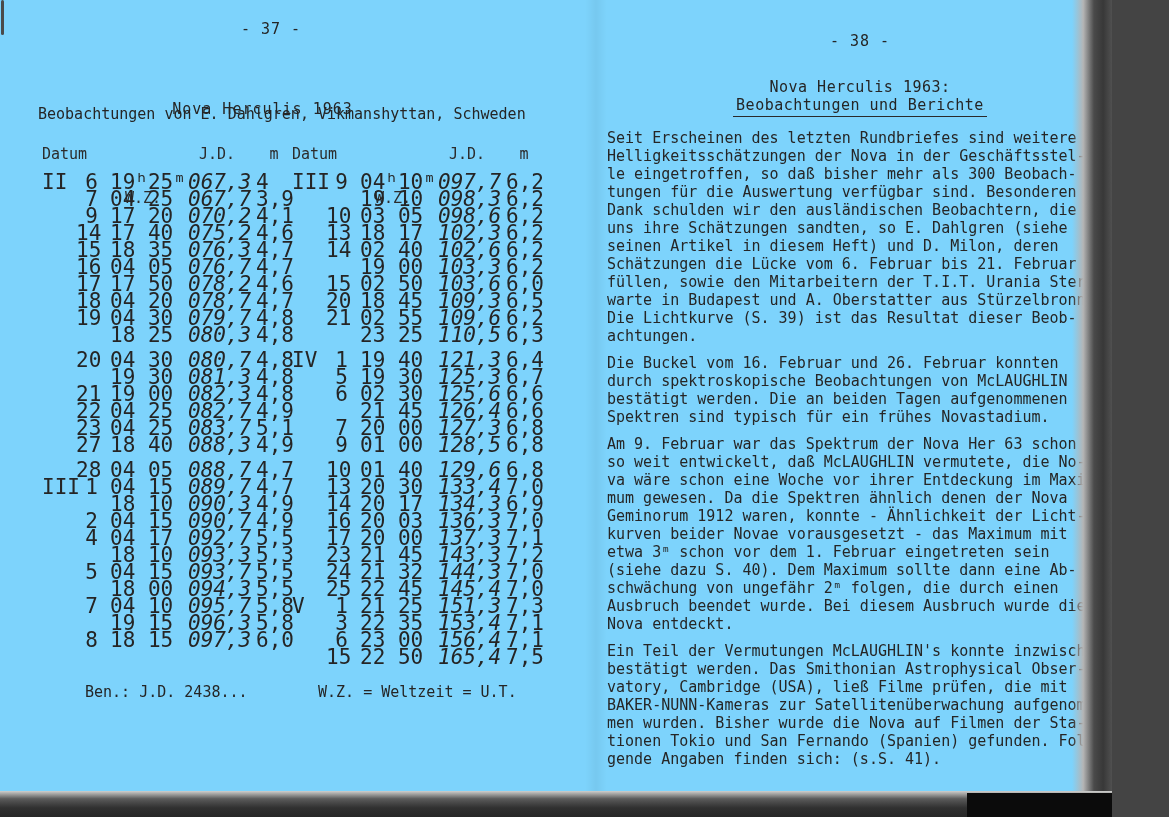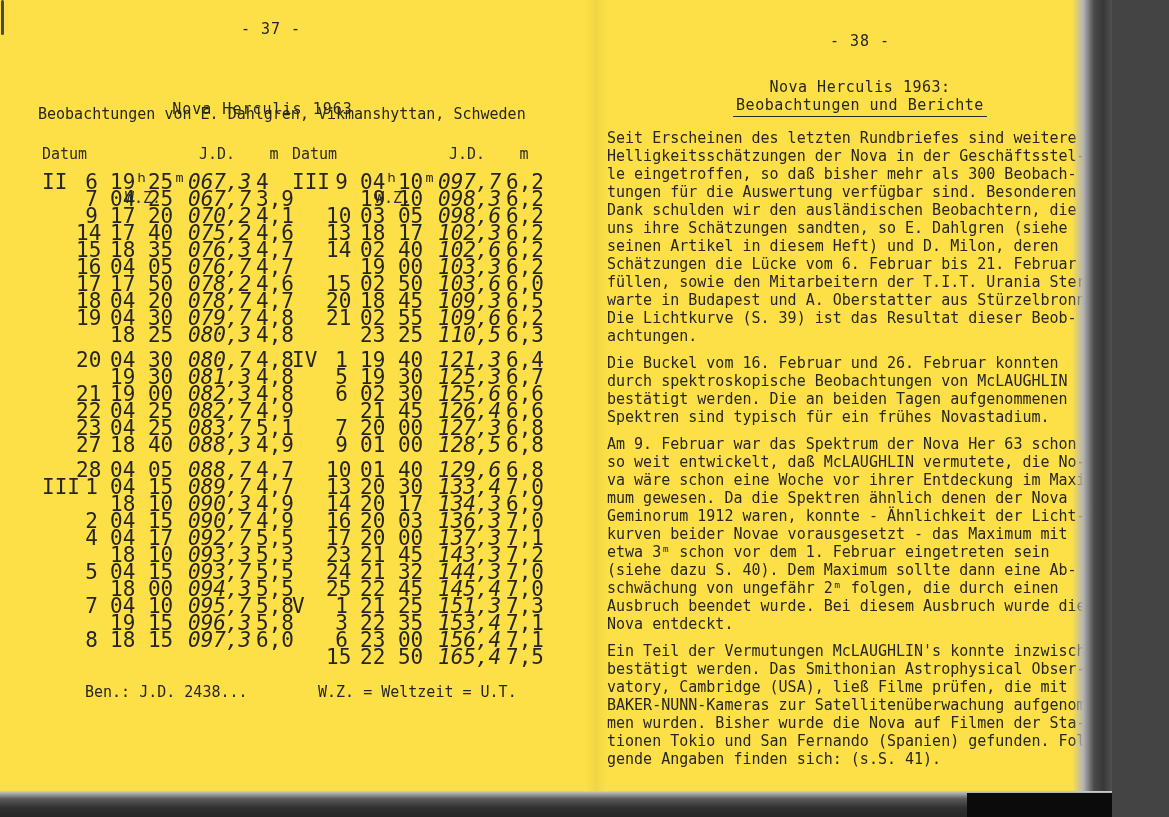--- a/index.html
+++ b/index.html
@@ -1,18 +1,18 @@
 <!DOCTYPE html>
 <html><head>
 <meta charset="utf-8">
 <style>
   html,body{margin:0;padding:0;background:#444;}
   .scan{
     position:relative;width:1112px;height:817px;overflow:hidden;
-    background:#fde047;color:#252525;
+    background:#7dd3fc;color:#252525;
     font-family:"DejaVu Sans Mono","DejaVu Sans","Liberation Mono",monospace;
   }
   .abs{position:absolute;}
   .pageno{font-size:15px;letter-spacing:1px;}
   .ctr{text-align:center;}
   .doc-title{font-size:15px;letter-spacing:1px;}
   .subtitle{font-size:15px;white-space:pre;}
   
   .tblock{position:absolute;}
   .thead{display:flex;height:17px;line-height:17px;font-size:15px;margin-bottom:11px;color:#2c2c2c;}

